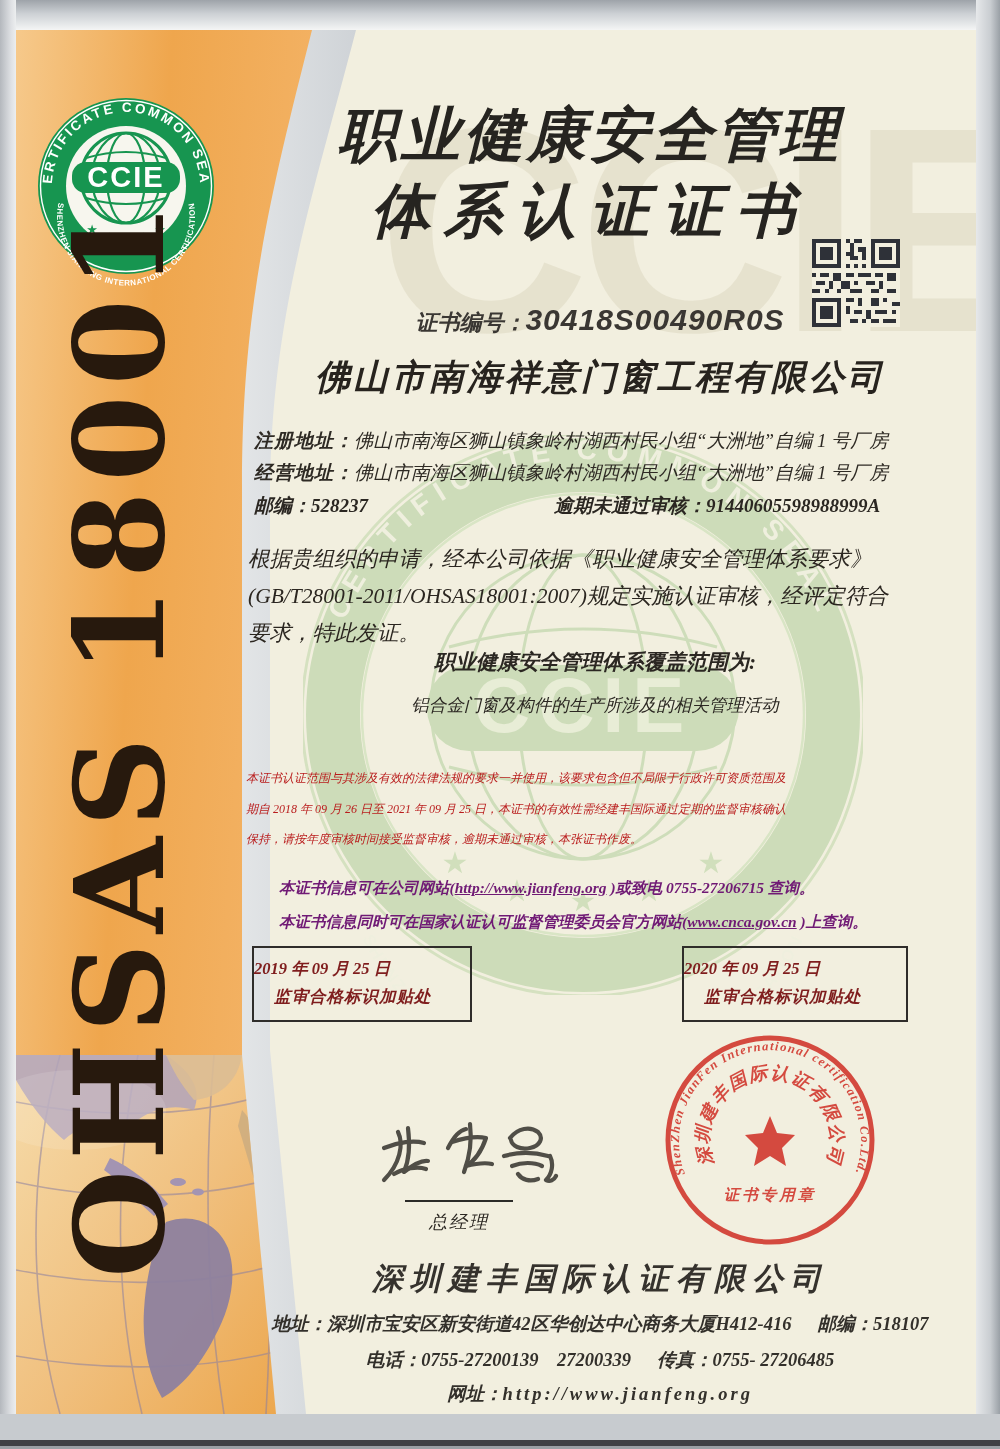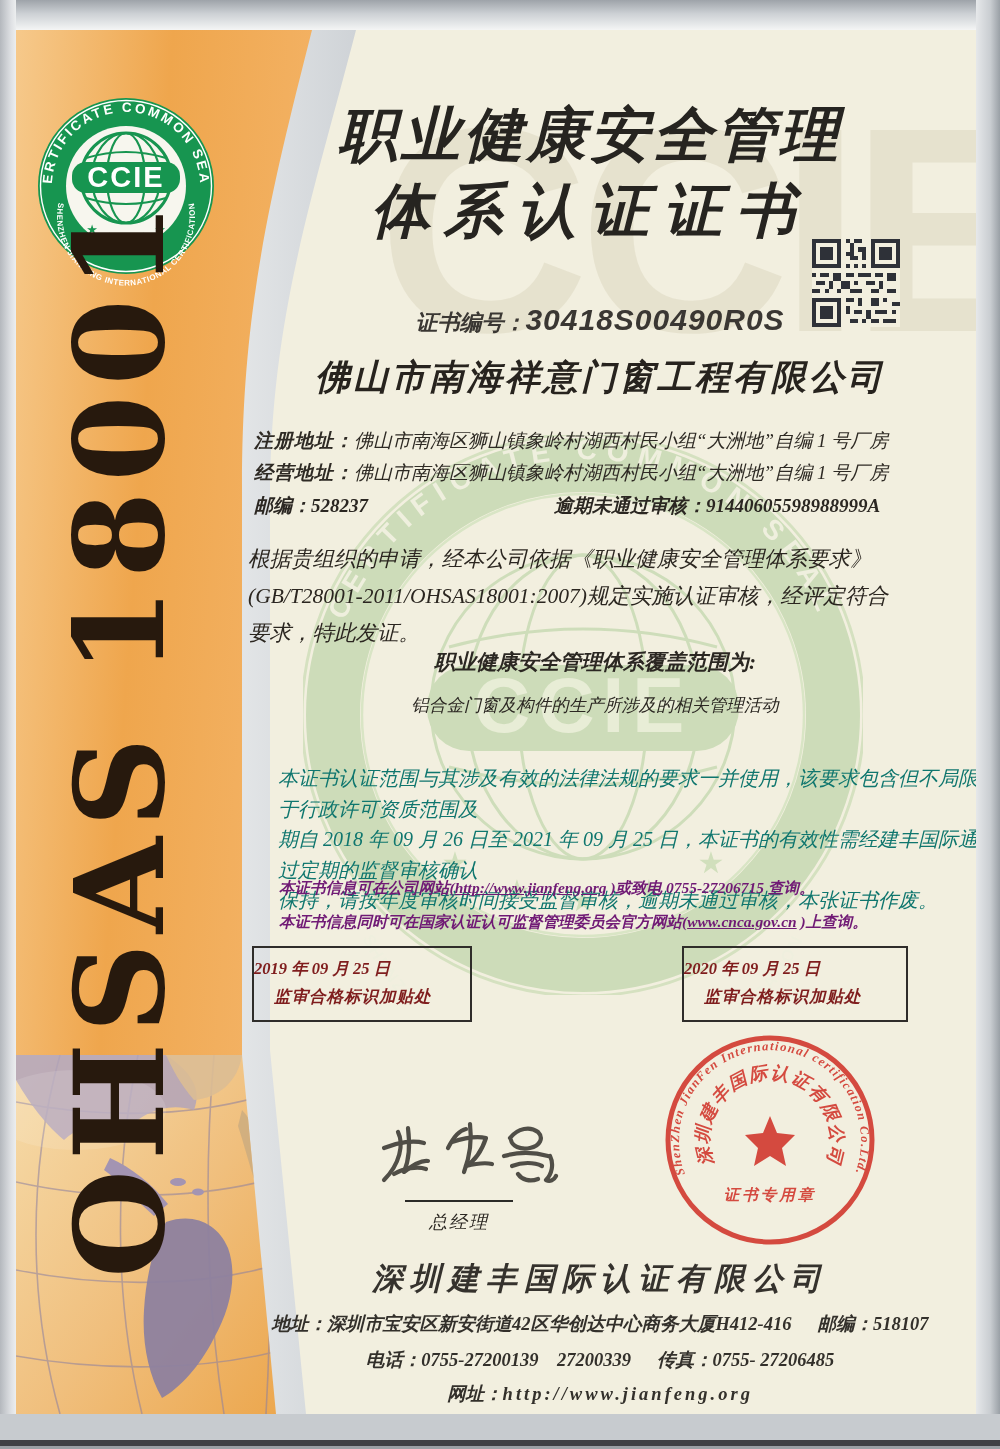--- a/index.html
+++ b/index.html
@@ -38,21 +38,21 @@
   .company{left:240px;top:354px;width:720px;font-size:35px;font-weight:bold;letter-spacing:3px;color:#27231e;}
   .addr{left:254px;width:700px;font-size:19px;color:#2e2a24;}
   .addr b{letter-spacing:1px;}
   .addr1{top:428px;} .addr2{top:460px;}
   .postal{left:254px;top:493px;width:700px;font-size:19px;font-weight:bold;}
   .postal .credit{position:absolute;left:300px;top:0;}
   .grant{left:248px;top:541px;width:712px;font-size:21.5px;line-height:37px;color:#2b2620;}
   .scopehead{left:240px;top:648px;width:710px;font-size:21px;font-weight:bold;}
   .scopetext{left:240px;top:693px;width:710px;font-size:17.5px;}
   .firstissue{left:240px;top:726px;width:710px;font-size:19px;font-weight:bold;}
-  .fineprint{left:246px;top:763px;width:714px;font-size:20px;line-height:30.5px;color:#0f766e;margin-left:32px;}
+  .fineprint{left:246px;top:763px;width:714px;font-size:12px;line-height:30.5px;color:#b91c1c;}
   .query{left:246px;width:714px;font-size:15.5px;font-weight:bold;color:#701a75;margin-left:33px;}
   .query1{top:878px;} .query2{top:912px;}
   .query .u{text-decoration:underline;}
   .auditbox{top:946px;height:72px;border:2.5px solid #2f2d2a;font-size:16.5px;font-weight:bold;
     color:#7f1d1d;}
   .auditbox .d{margin-top:10px;} .auditbox .l{margin-top:6px;letter-spacing:1px;padding-left:20px;}
   .box1{left:252px;width:216px;} .box2{left:682px;width:222px;}
   .sig-svg{left:372px;top:1118px;}
   .sigline{left:405px;top:1200px;width:108px;border-top:2.5px solid #2b2b28;height:0;}
   .signer{left:383px;top:1210px;width:152px;font-size:18px;letter-spacing:2px;}

